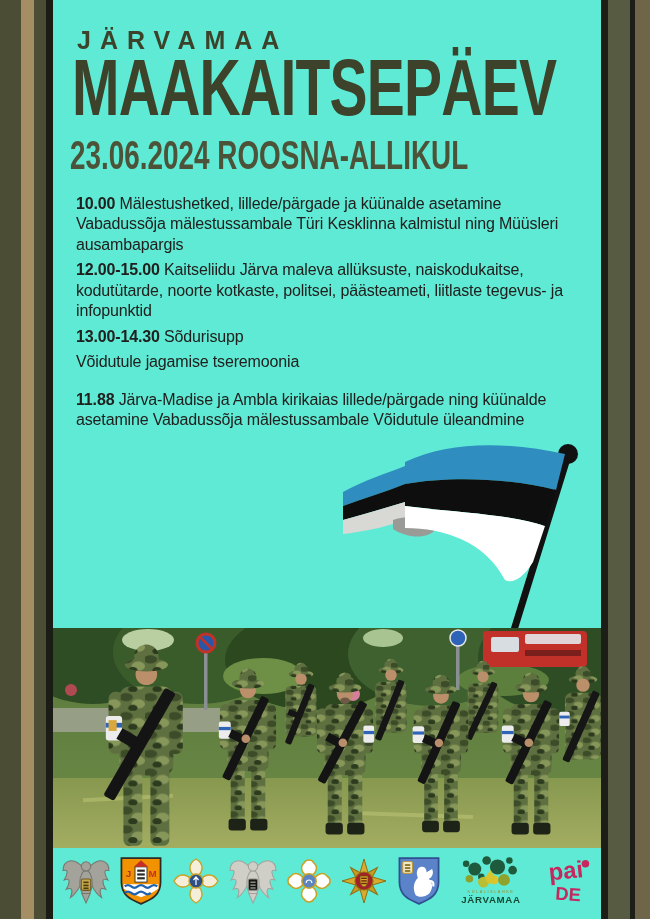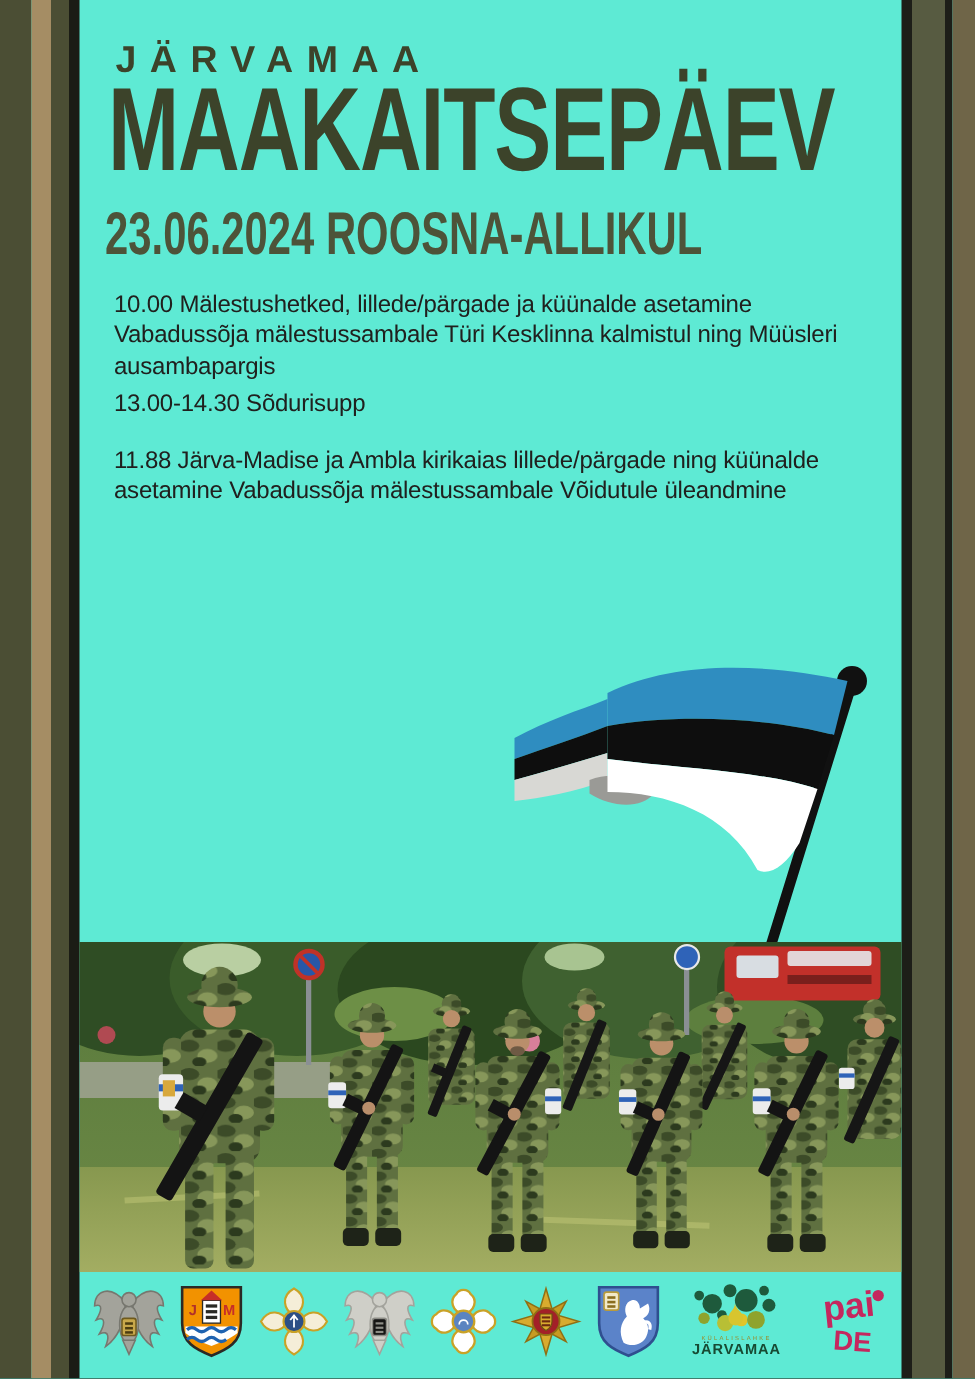--- a/index.html
+++ b/index.html
@@ -19,21 +19,21 @@
           letter-spacing:9px;color:#3c432a;white-space:nowrap;}
   .title{position:absolute;left:72px;top:48px;font-size:76px;font-weight:700;line-height:1;
          color:#3c432a;transform:scale(0.75,1.04);transform-origin:left top;white-space:nowrap;
          letter-spacing:-1px;}
   .subtitle{position:absolute;left:70px;top:136px;font-size:41px;font-weight:700;line-height:1;
          color:#4d5339;transform:scale(0.68,0.98);transform-origin:left top;white-space:nowrap;}
 
   .schedule{position:absolute;left:76px;top:194px;width:514px;font-size:16px;line-height:1.28;
             letter-spacing:-0.15px;}
   .sch{margin:0 0 5px 0;}
-  .sch b{font-weight:400;}
+  .sch b{font-weight:700;}
   .sch b:empty{display:none;}
   .sch b::after{content:" ";}
   .sch.boldall span{font-weight:700;}
   .sch.gap{margin-top:17px;}
 
   .flag{position:absolute;left:335px;top:432px;width:250px;height:200px;}
   .photo{position:absolute;left:53px;top:628px;width:548px;height:220px;}
   .logos{position:absolute;left:53px;top:850px;width:548px;height:62px;display:flex;
          align-items:center;justify-content:space-evenly;}
   .logo{flex:0 0 auto;}
@@ -51,21 +51,23 @@
   <div class="stripe s-r2"></div>
   <div class="stripe s-r3"></div>
   <div class="stripe s-r4"></div>
 
   <div class="kicker">JÄRVAMAA</div>
   <div class="title">MAAKAITSEPÄEV</div>
   <div class="subtitle">23.06.2024 ROOSNA-ALLIKUL</div>
 
   <div class="schedule">
     <div class="sch"><b>10.00</b><span>Mälestushetked, lillede/pärgade ja küünalde asetamine Vabadussõja mälestussambale Türi Kesklinna kalmistul ning Müüsleri ausambapargis</span></div>
+    <div class="sch"><b>12.00-15.00</b><span>Kaitseliidu Järva maleva allüksuste, naiskodukaitse, kodutütarde, noorte kotkaste, politsei, päästeameti, liitlaste tegevus- ja infopunktid</span></div>
     <div class="sch"><b>13.00-14.30</b><span>Sõdurisupp</span></div>
+    <div class="sch"><span>Võidutule jagamise tseremoonia</span></div>
     <div class="sch gap"><b>11.88</b><span>Järva-Madise ja Ambla kirikaias lillede/pärgade ning küünalde asetamine Vabadussõja mälestussambale Võidutule üleandmine</span></div>
   </div>
 
   <svg class="flag" viewBox="0 0 250 200">
     <line x1="231" y1="30" x2="179" y2="198" stroke="#111111" stroke-width="7" stroke-linecap="round"></line>
     <circle cx="233" cy="22" r="10" fill="#111111"></circle>
 
     <path d="M8,60 C30,48 50,42 70,34 L70,52 C50,60 30,66 8,74 Z" fill="#2f8dc0"></path>
     <path d="M8,74 C30,66 50,60 70,52 L70,70 C50,76 30,82 8,88 Z" fill="#0e0e0e"></path>
     <path d="M8,88 C30,82 50,76 70,70 L70,88 C48,96 26,100 8,102 Z" fill="#d8d8d4"></path>

